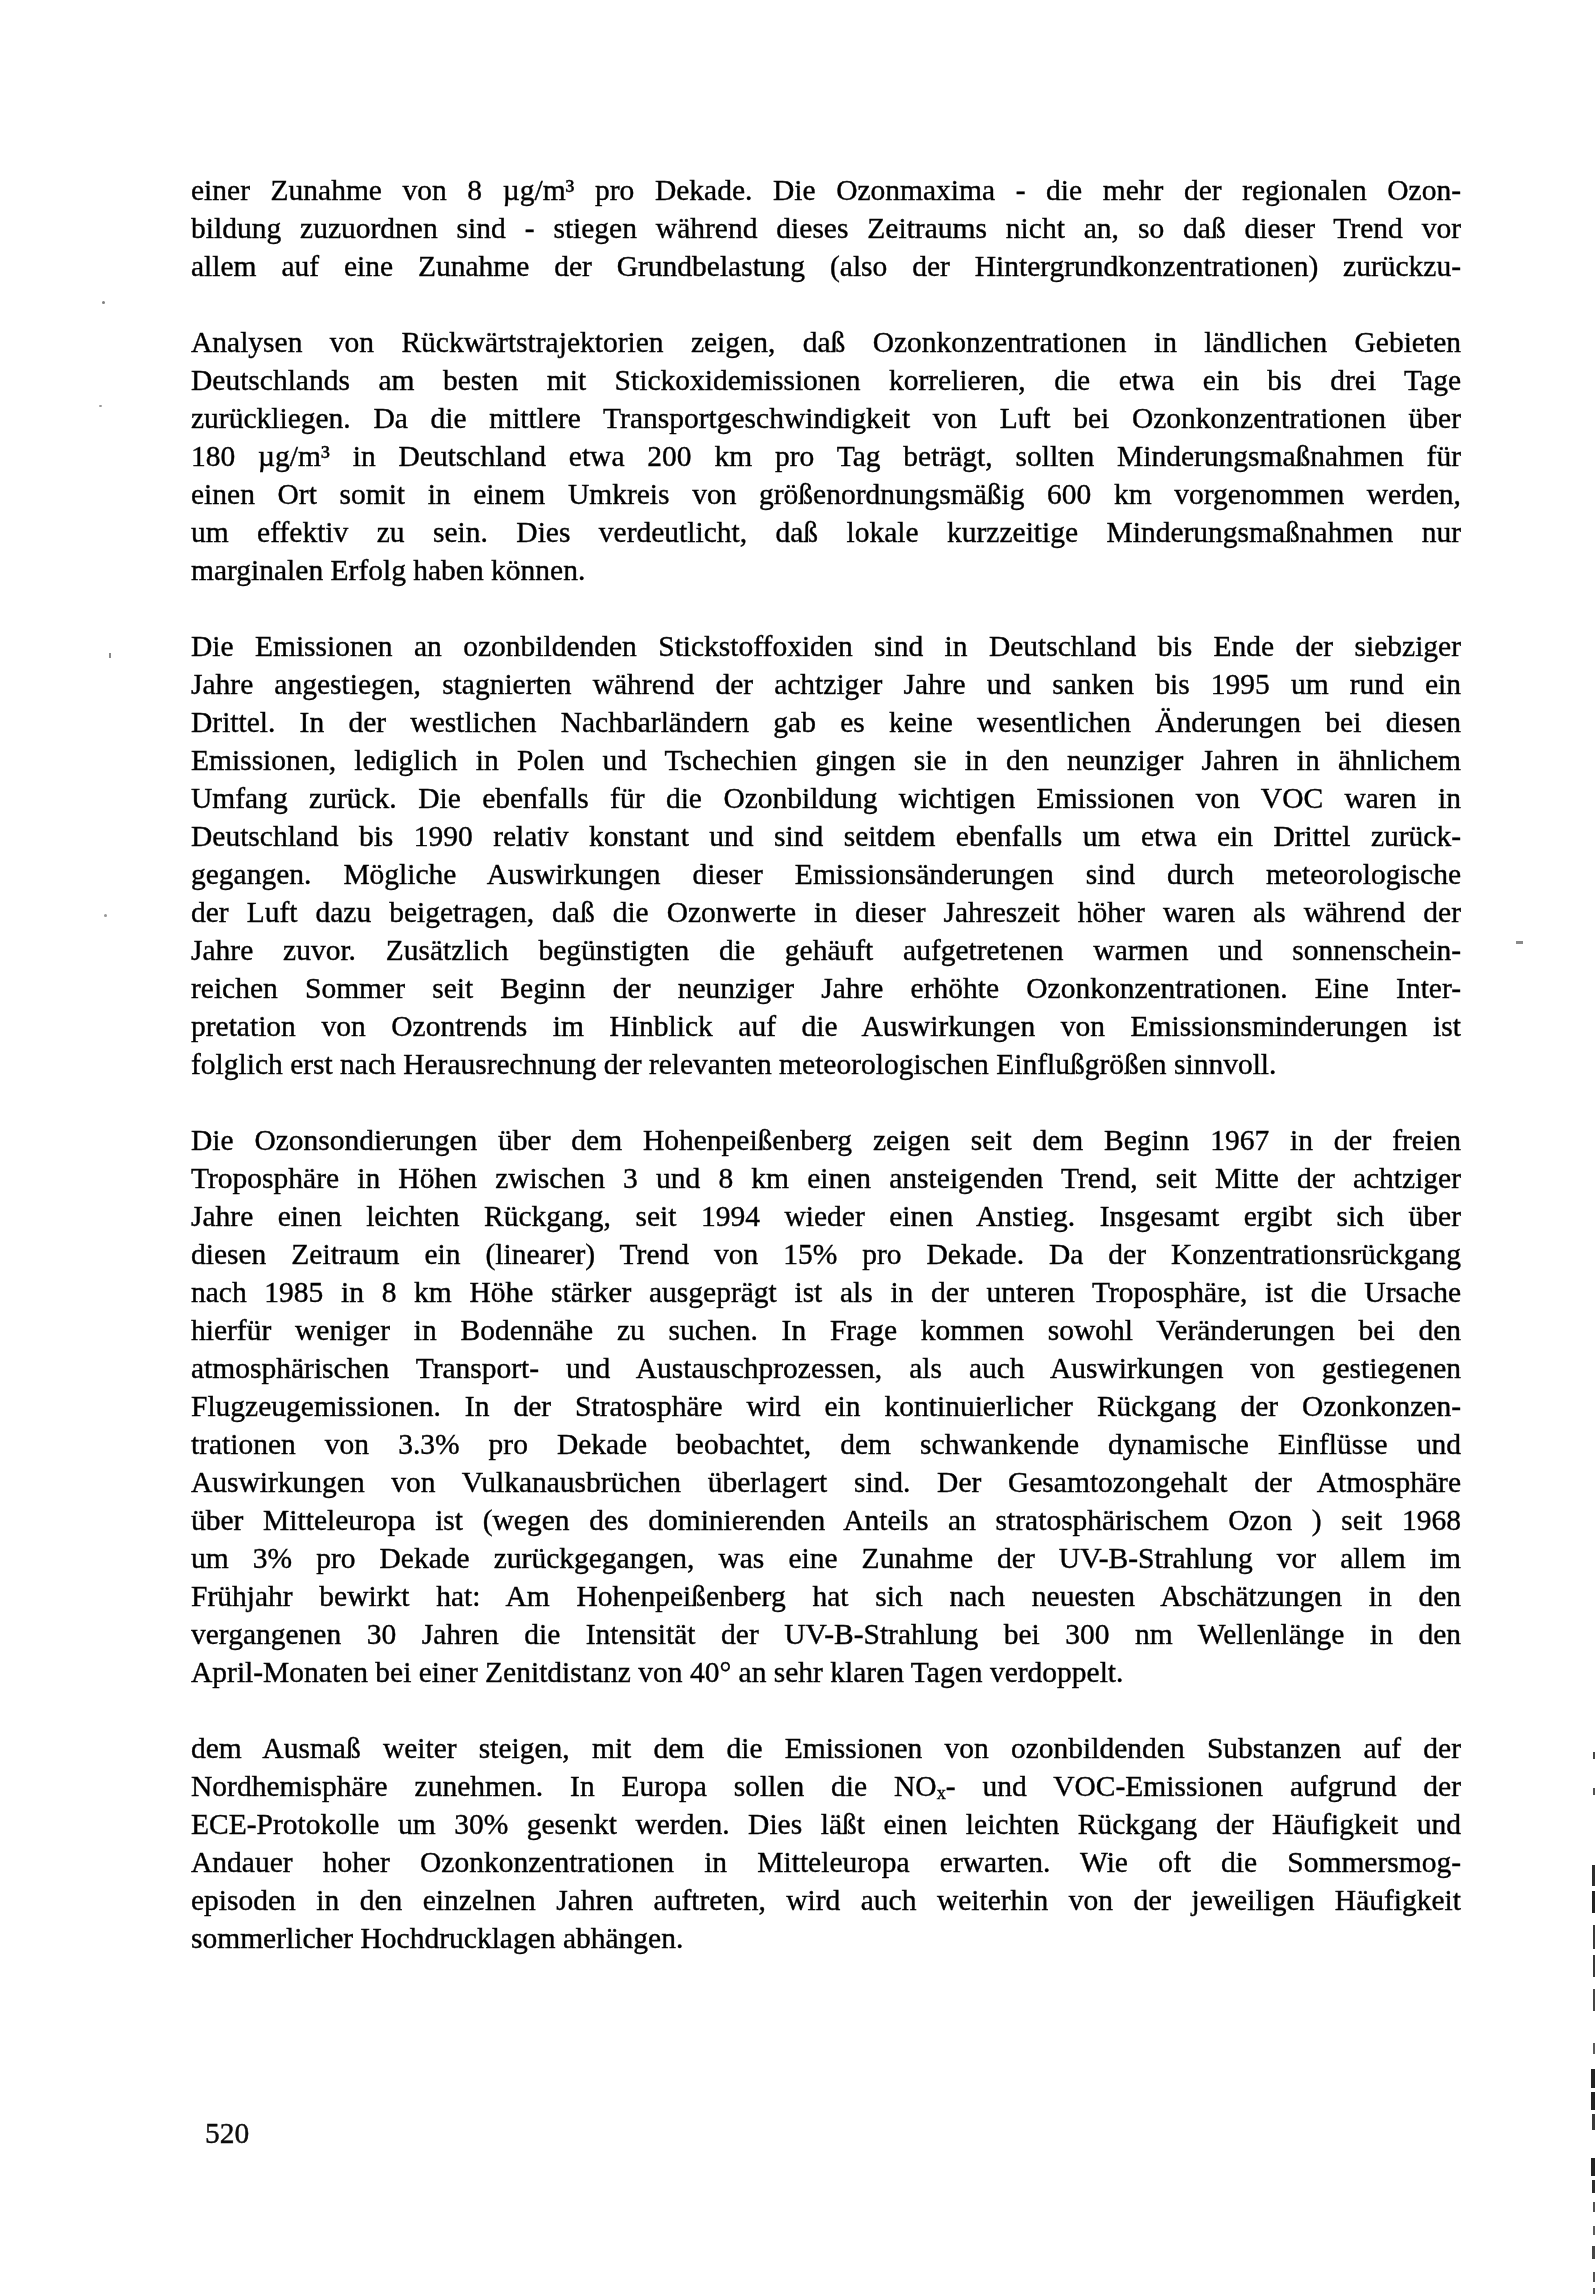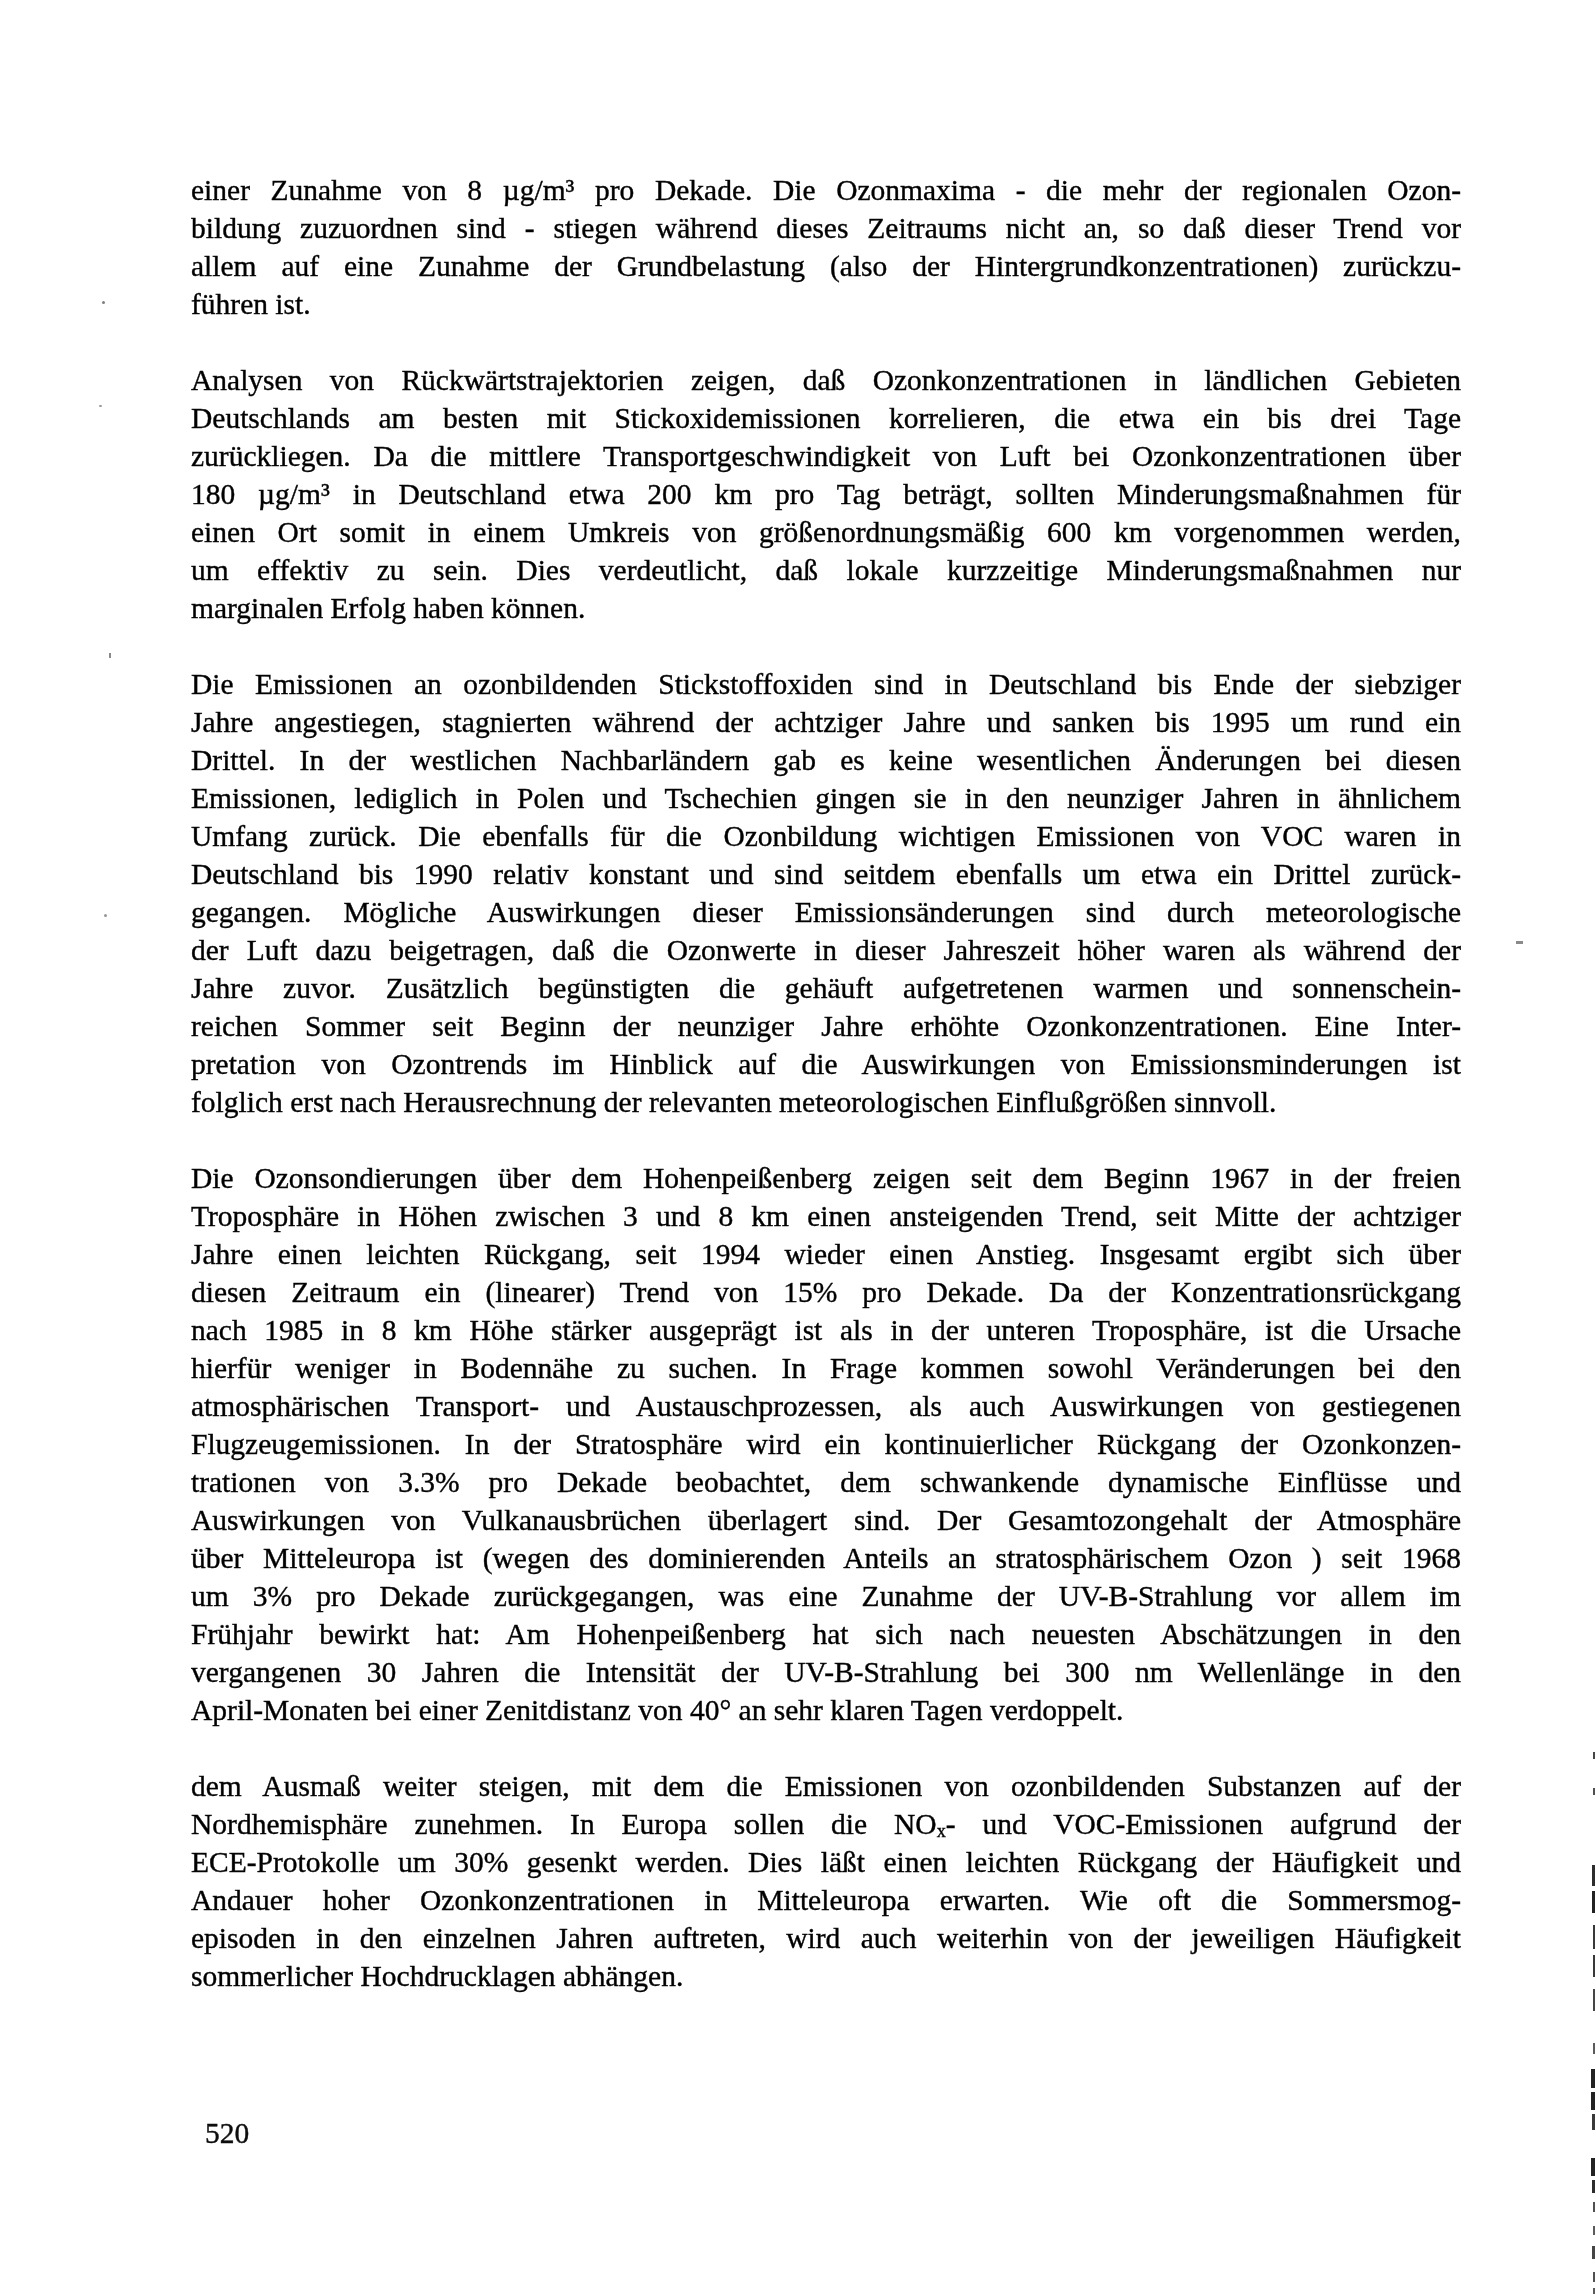--- a/index.html
+++ b/index.html
@@ -72,21 +72,20 @@
 <body>
 
 <div class="page">
 
   <main class="body-text">
 
   <div class="para">
         <div class="line">einer Zunahme von 8 µg/m³ pro Dekade. Die Ozonmaxima - die mehr der regionalen Ozon-</div>
         <div class="line">bildung zuzuordnen sind - stiegen während dieses Zeitraums nicht an, so daß dieser Trend vor</div>
         <div class="line">allem auf eine Zunahme der Grundbelastung (also der Hintergrundkonzentrationen) zurückzu-</div>
-        <div class="line last">führen ist.</div>
       </div>
       <div class="para">
         <div class="line">Analysen von Rückwärtstrajektorien zeigen, daß Ozonkonzentrationen in ländlichen Gebieten</div>
         <div class="line">Deutschlands am besten mit Stickoxidemissionen korrelieren, die etwa ein bis drei Tage</div>
         <div class="line">zurückliegen. Da die mittlere Transportgeschwindigkeit von Luft bei Ozonkonzentrationen über</div>
         <div class="line">180 µg/m³ in Deutschland etwa 200 km pro Tag beträgt, sollten Minderungsmaßnahmen für</div>
         <div class="line">einen Ort somit in einem Umkreis von größenordnungsmäßig 600 km vorgenommen werden,</div>
         <div class="line">um effektiv zu sein. Dies verdeutlicht, daß lokale kurzzeitige Minderungsmaßnahmen nur</div>
         <div class="line last">marginalen Erfolg haben können.</div>
       </div>

